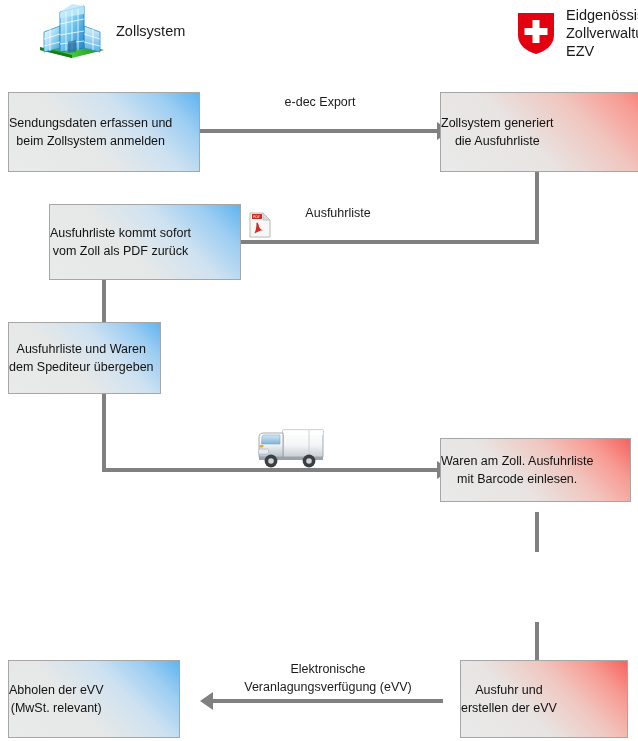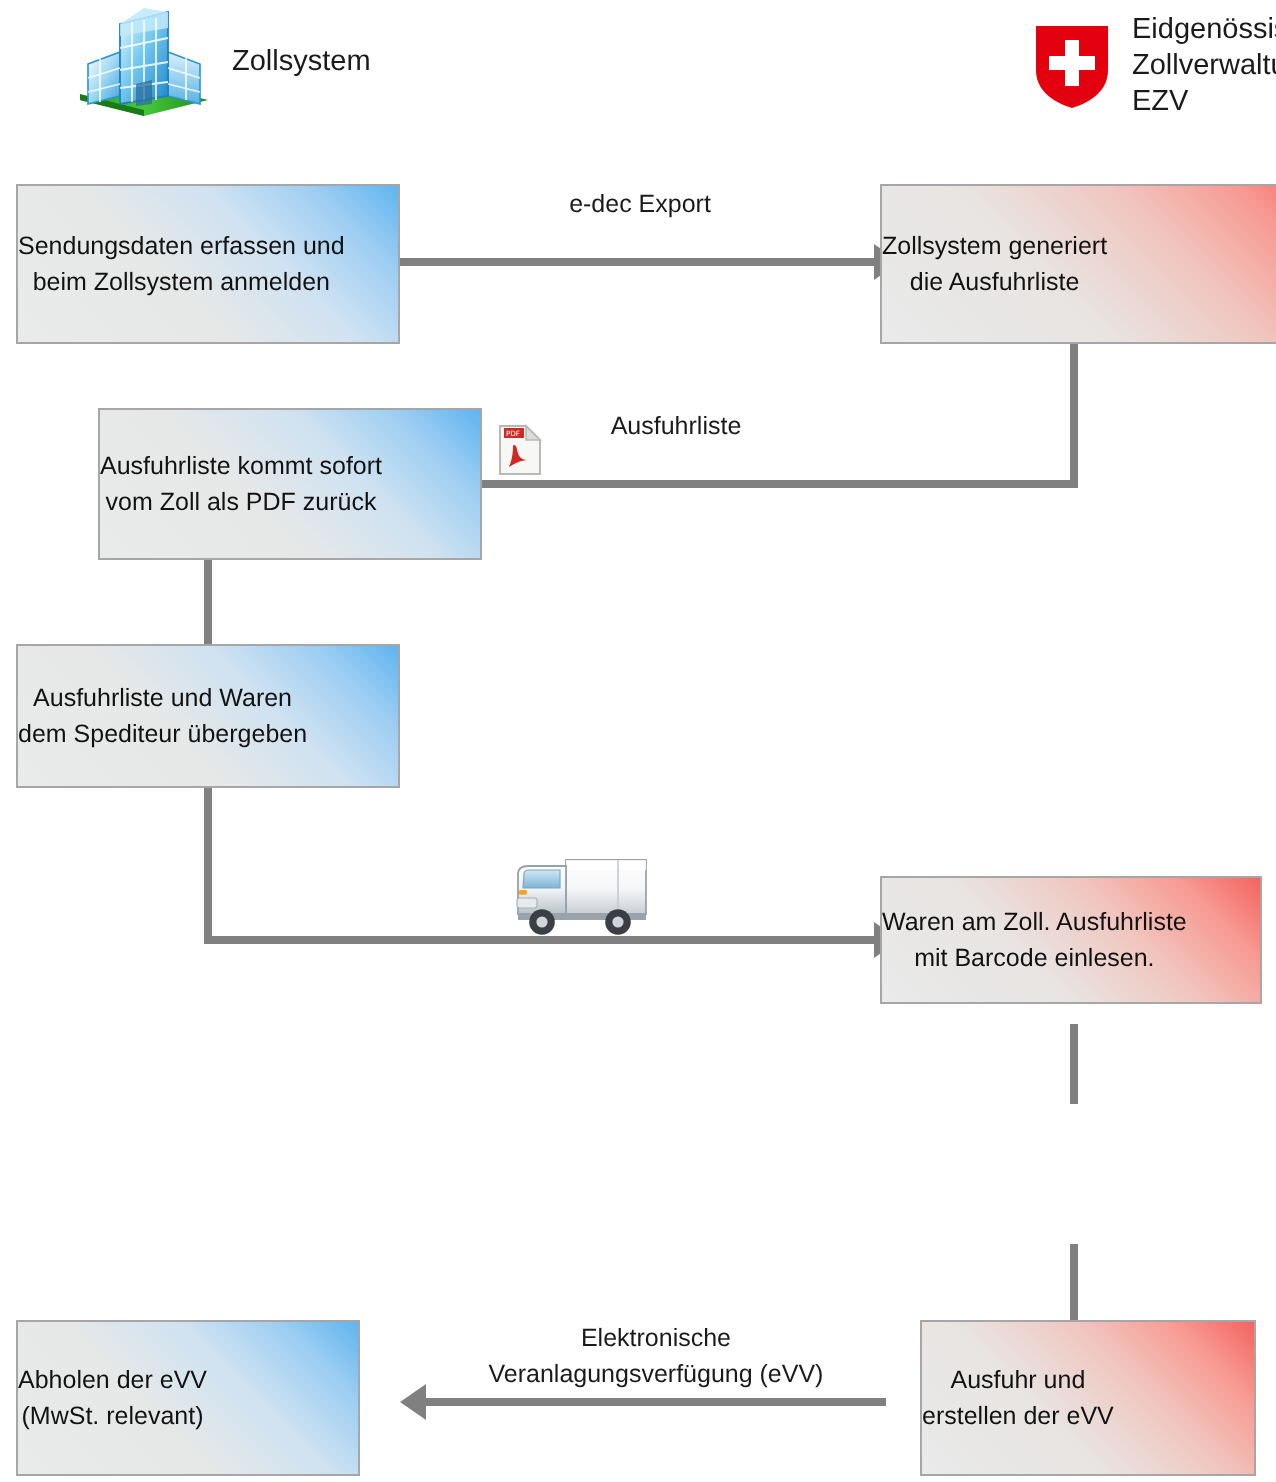--- a/index.html
+++ b/index.html
@@ -257,21 +257,21 @@
   <div class="box red" style="left:440px;top:92px;width:229px;height:80px;">
     <span>Zollsystem generiert
 die Ausfuhrliste</span>
   </div>
 
   <div class="box blue" style="left:8px;top:204px;width:192px;height:76px;margin-left:41px;">
     <span>Ausfuhrliste kommt sofort
 vom Zoll als PDF zurück</span>
   </div>
 
-  <div class="box blue" style="left:8px;top:322px;width:192px;height:72px;">
+  <div class="box blue" style="left:8px;top:322px;width:153px;height:72px;">
     <span>Ausfuhrliste und Waren
 dem Spediteur übergeben</span>
   </div>
 
   <div class="box red" style="left:440px;top:438px;width:191px;height:64px;">
     <span>Waren  am Zoll. Ausfuhrliste
 mit Barcode einlesen.</span>
   </div>
 
 

